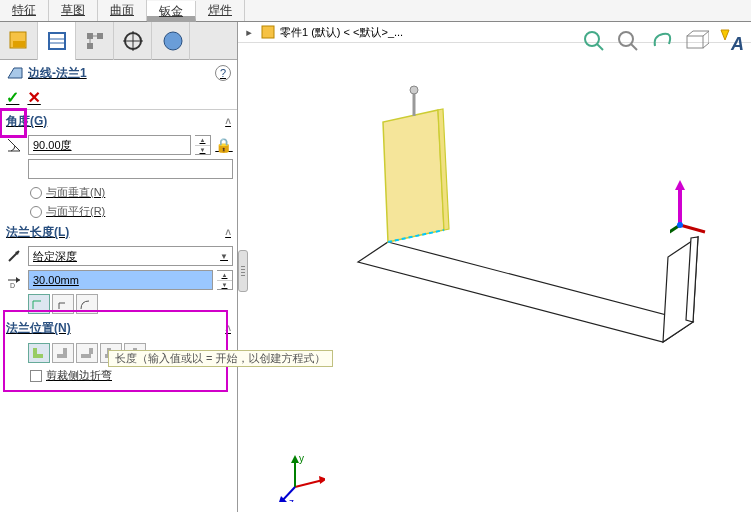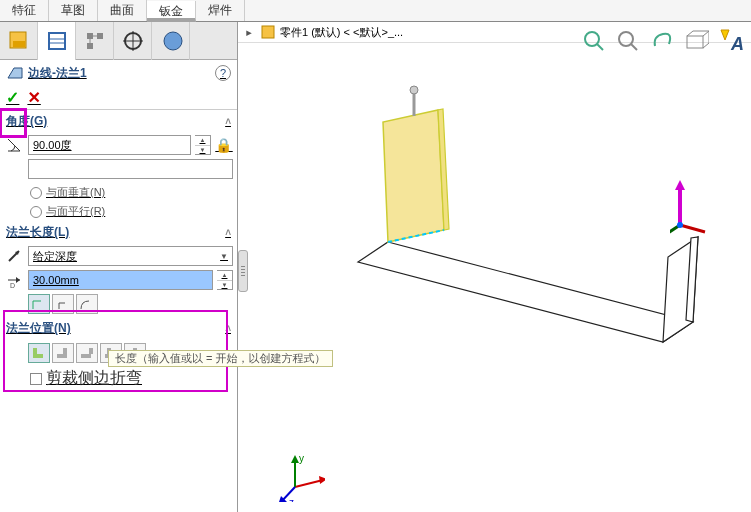--- a/index.html
+++ b/index.html
@@ -1,21 +1,21 @@
 <!DOCTYPE html>
 <html><head>
 <meta charset="utf-8">
 <style>
 * { box-sizing: border-box; margin: 0; padding: 0; font-family: "Microsoft YaHei", Arial, sans-serif; }
 body { background: #fff; width: 751px; height: 512px; overflow: hidden; position: relative; }
 
 
 .ribbon { display: flex; background: #f5f5f5; border-bottom: 1px solid #888; height: 22px; }
-.ribbon-tab { padding: 2px 12px; font-size: 12px; color: #333; border-right: 1px solid #ccc; cursor: pointer; }
-.ribbon-tab.active { background: #fff; border-bottom: 4px solid #a3a3a3; position: relative; top: 1px; }
+.ribbon-tab { padding: 2px 12px; font-size: 12px; color: #333; border-right: 1px solid #ccc; cursor: pointer; text-decoration: underline; }
+.ribbon-tab.active { background: #fff; border-bottom: 6px solid #a3a3a3; position: relative; top: 1px; }
 
 
 .main { display: flex; height: 490px; }
 .left-panel { width: 238px; background: #f0f0f0; border-right: 1px solid #999; display: flex; flex-direction: column; overflow: hidden; text-decoration: underline; }
 .right-panel { flex: 1; position: relative; background: #fff; }
 
 
 .panel-tabs { display: flex; background: #e8e8e8; border-bottom: 1px solid #aaa; height: 38px; }
 .panel-tab { width: 38px; height: 38px; border-right: 1px solid #ccc; display: flex; align-items: center; justify-content: center; cursor: pointer; }
 .panel-tab.active { background: #fff; }
@@ -49,21 +49,21 @@
 
 
 .flange-hl { position: absolute; left: 3px; top: 310px; width: 225px; height: 82px; border: 2px solid #d100c9; pointer-events: none; z-index: 50; }
 
 
 .icon-btns { display: flex; gap: 2px; margin: 3px 0 3px 24px; }
 .icon-btn { width: 22px; height: 20px; border: 1px solid #aaa; background: #f5f5f5; font-size: 10px; display: flex; align-items: center; justify-content: center; }
 .icon-btn.pressed { background: #dde6f0; border-color: #6a9; }
 
 
-.check-row { display: flex; align-items: center; font-size: 16px; color: #333; padding: 2px 0 2px 26px; gap: 4px; }
+.check-row { display: flex; align-items: center; font-size: 11px; color: #333; padding: 2px 0 2px 26px; gap: 4px; }
 .checkbox { width: 12px; height: 12px; border: 1px solid #888; }
 
 
 .viewport-header { display: flex; align-items: center; padding: 2px 4px; border-bottom: 1px solid #ddd; font-size: 11px; position: relative; }
 .tree-arrow { width: 14px; text-align: center; color: #555; cursor: pointer; }
 .part-icon { width: 16px; height: 16px; margin: 0 4px; }
 .viewport-tools { position: absolute; right: 6px; top: 4px; display: flex; gap: 4px; }
 .vp-tool { width: 30px; height: 30px; display: flex; align-items: center; justify-content: center; cursor: pointer; }
 
 

